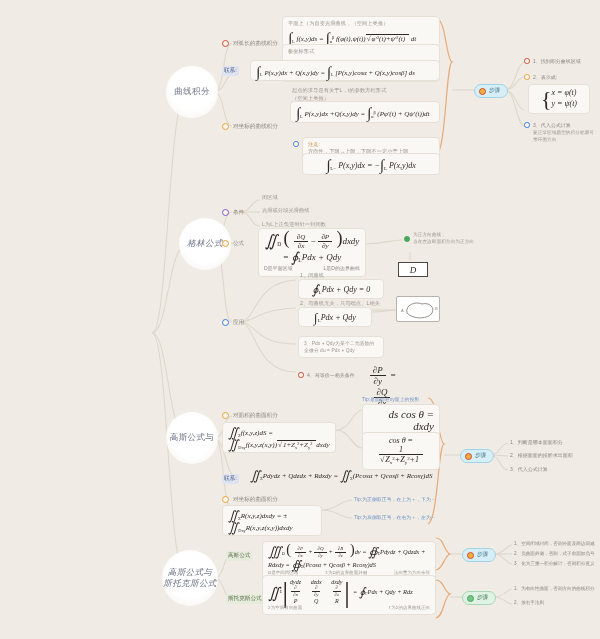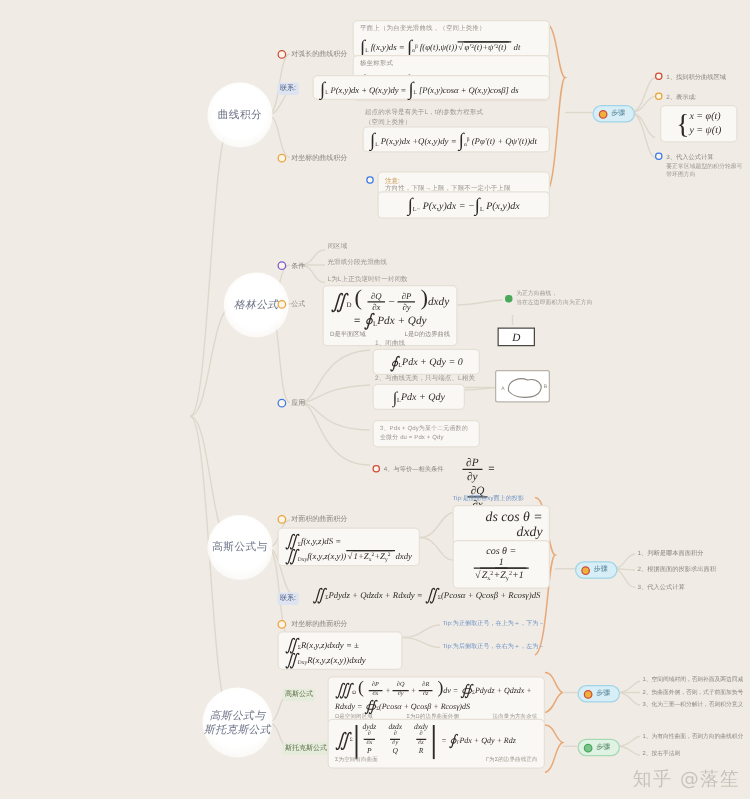--- a/index.html
+++ b/index.html
@@ -577,15 +577,14 @@
     <span class="tdot"></span>
     <span>步骤</span>
   </div>
   <div class="blabel" style="left:514px; top:586px; font-size:4.6px;">
     <span>1、为有向性曲面，否则方向的曲线积分</span>
   </div>
   <div class="blabel" style="left:514px; top:600px; font-size:4.6px;">
     <span>2、按右手法则</span>
   </div>
 
-  <div class="watermark">知乎 @落笙</div>
 
 </div>
 
 </body></html>

